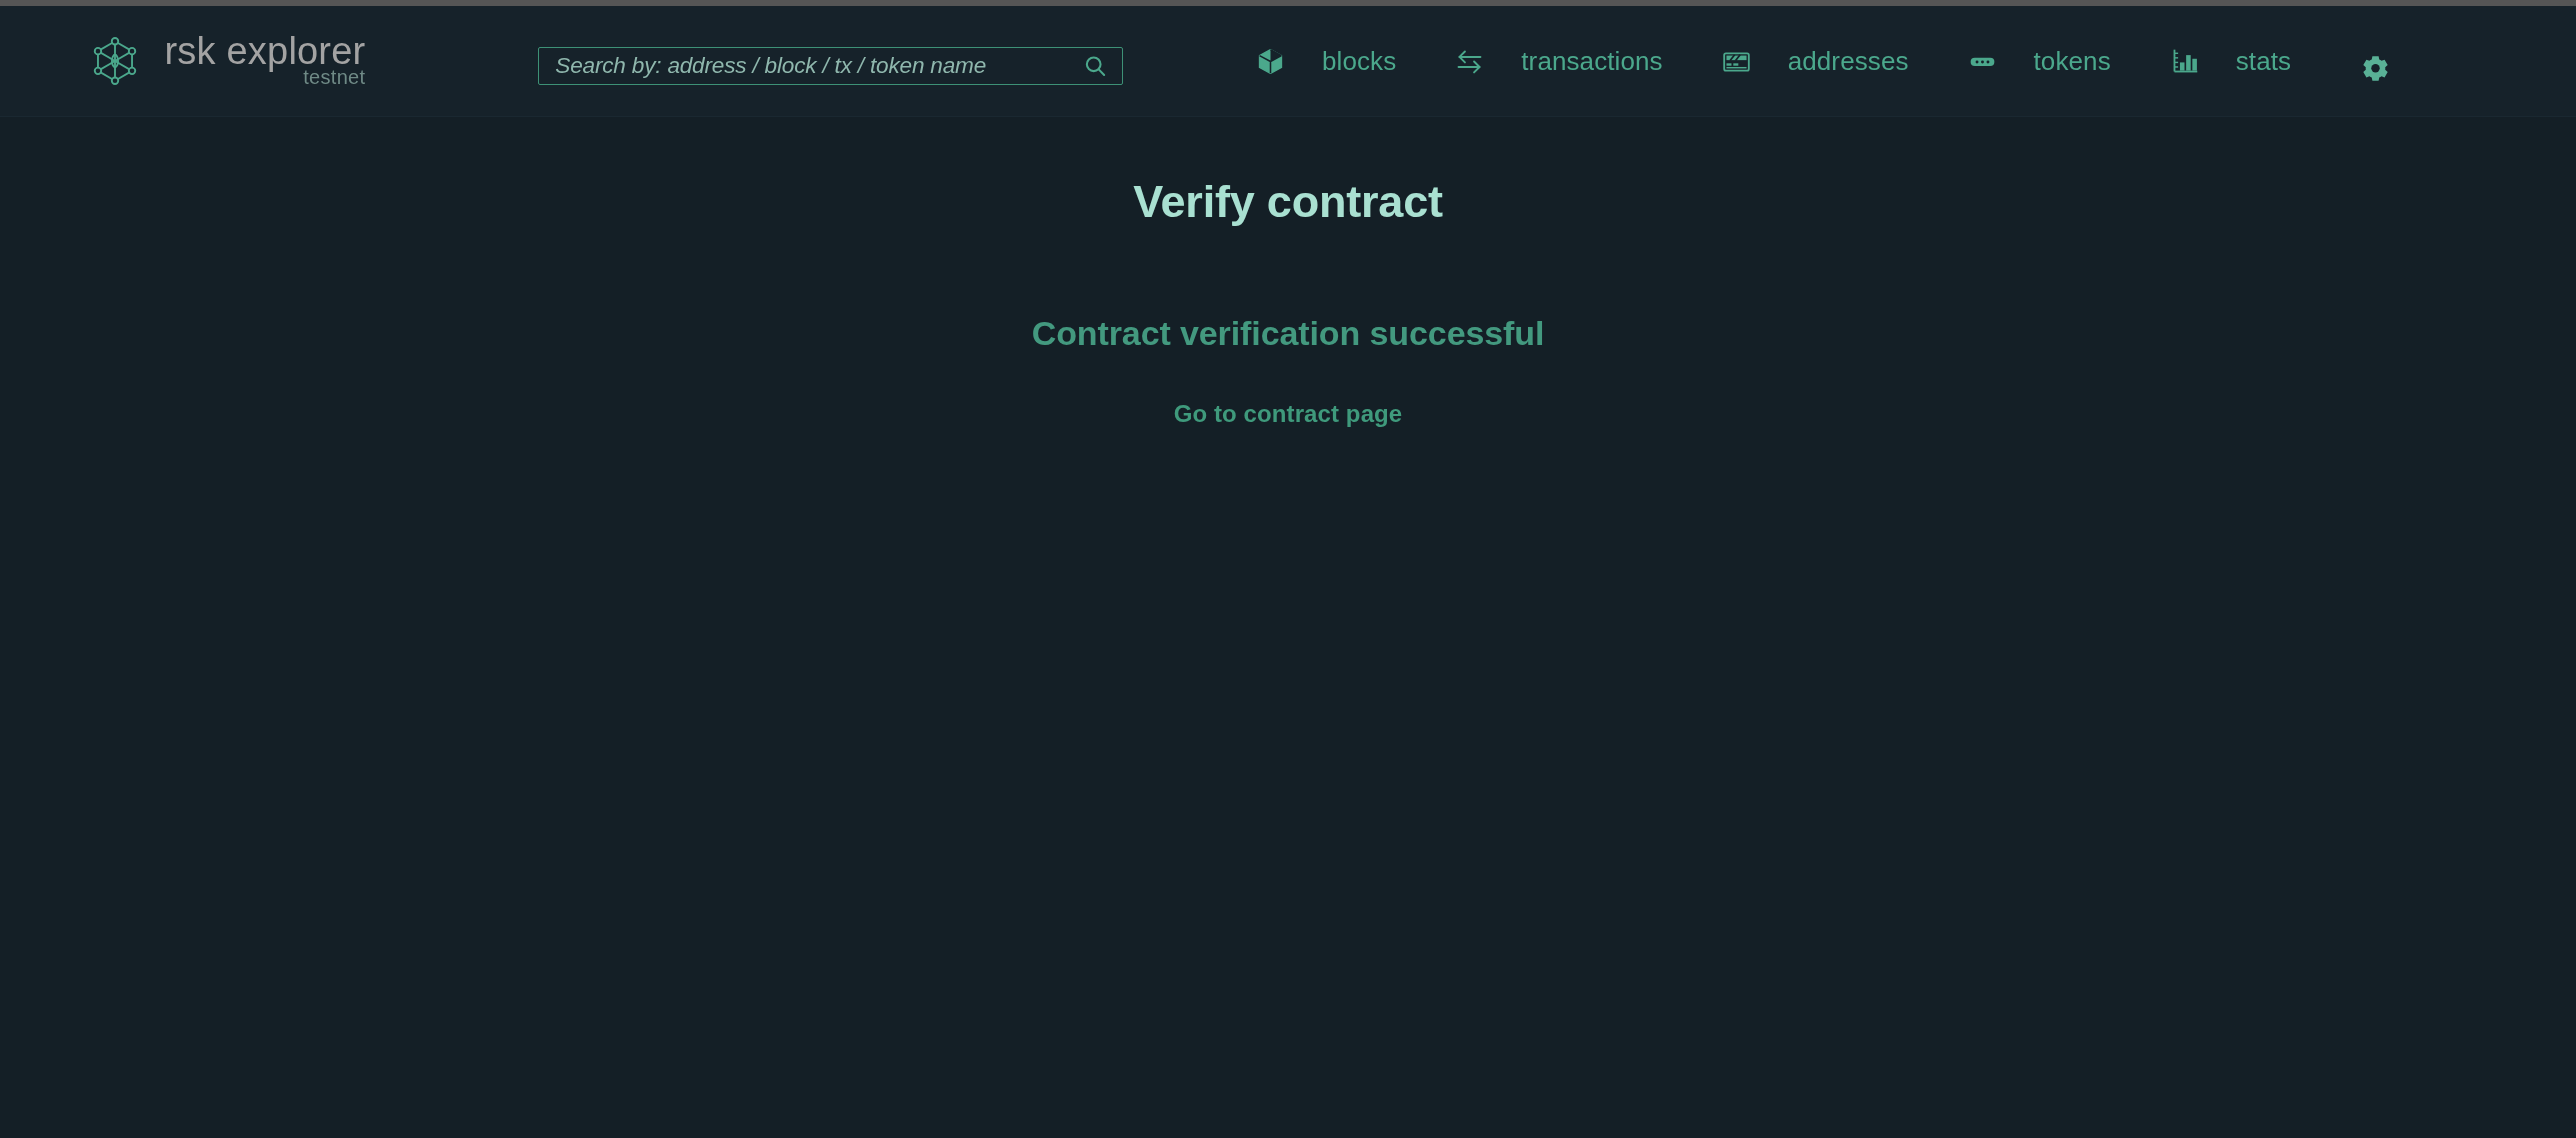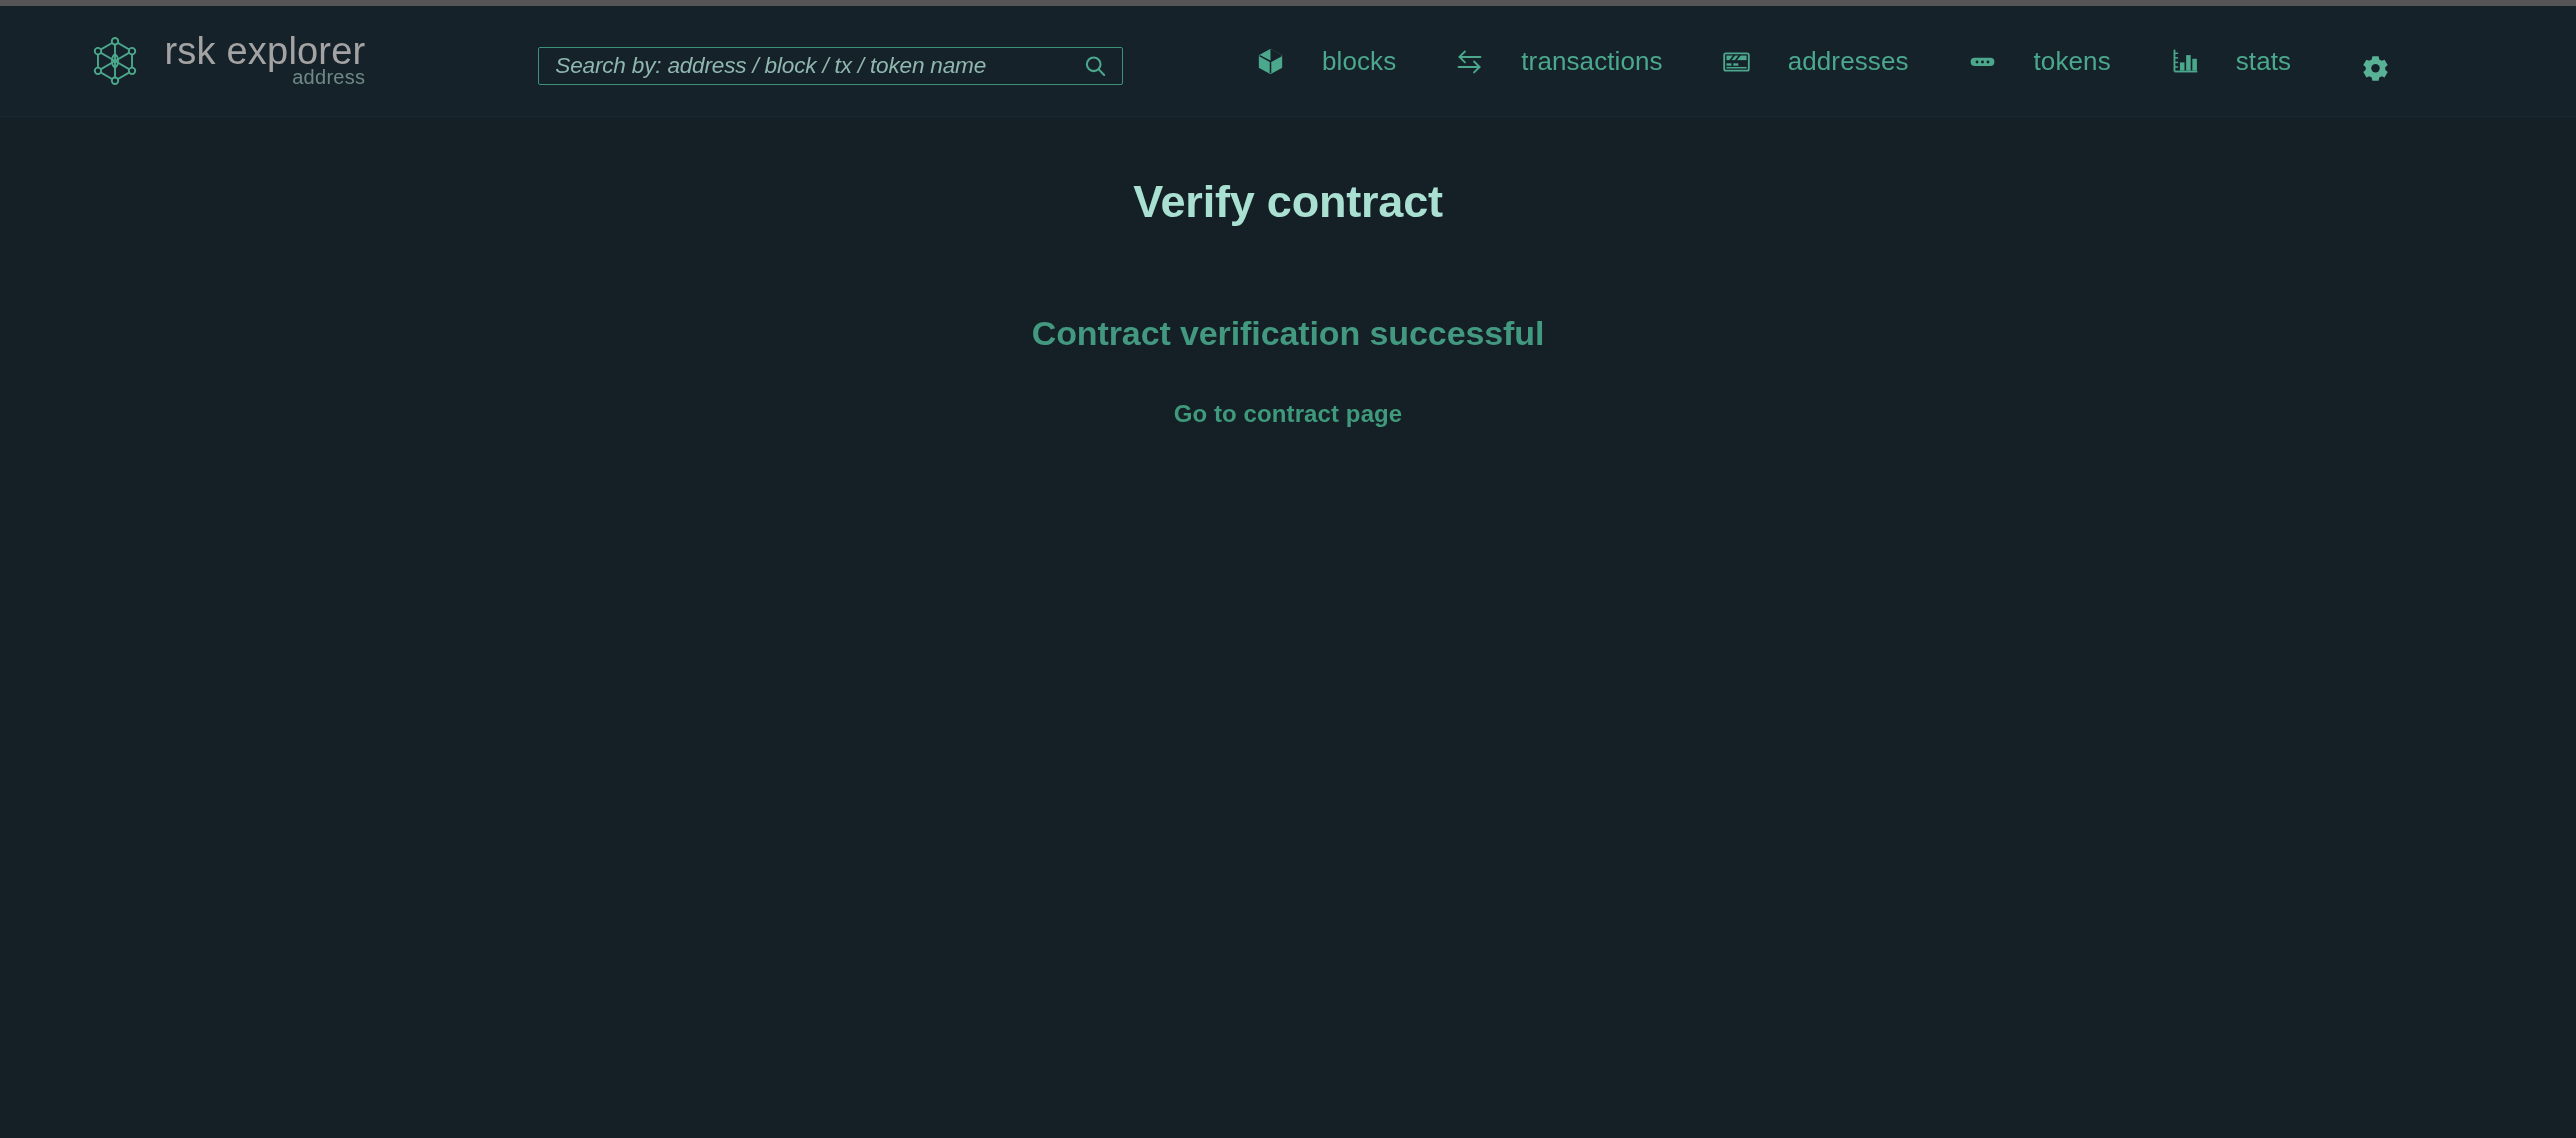--- a/index.html
+++ b/index.html
@@ -206,21 +206,21 @@
         <circle cx="29" cy="7" r="3.6" fill="#16222a"></circle>
         <circle cx="48" cy="18" r="3.6" fill="#16222a"></circle>
         <circle cx="48" cy="40" r="3.6" fill="#16222a"></circle>
         <circle cx="29" cy="51" r="3.6" fill="#16222a"></circle>
         <circle cx="10" cy="40" r="3.6" fill="#16222a"></circle>
         <circle cx="10" cy="18" r="3.6" fill="#16222a"></circle>
       </svg>
     </span>
     <span class="brand-text">
       <span class="brand-title">rsk explorer</span>
-      <span class="brand-sub">address</span>
+      <span class="brand-sub">testnet</span>
     </span>
   </a>
 
   <div class="search-wrap">
     <div class="search-box">
       <input class="search-input" type="text" placeholder="Search by: address / block / tx / token name" style="">
       <span class="search-icon">
         <svg viewBox="0 0 30 30" xmlns="http://www.w3.org/2000/svg" fill="none" stroke="#4ba88c" stroke-width="2.3" stroke-linecap="round">
           <circle cx="13" cy="12.5" r="7.6"></circle>
           <line x1="18.6" y1="18.2" x2="24.6" y2="24.4"></line>

